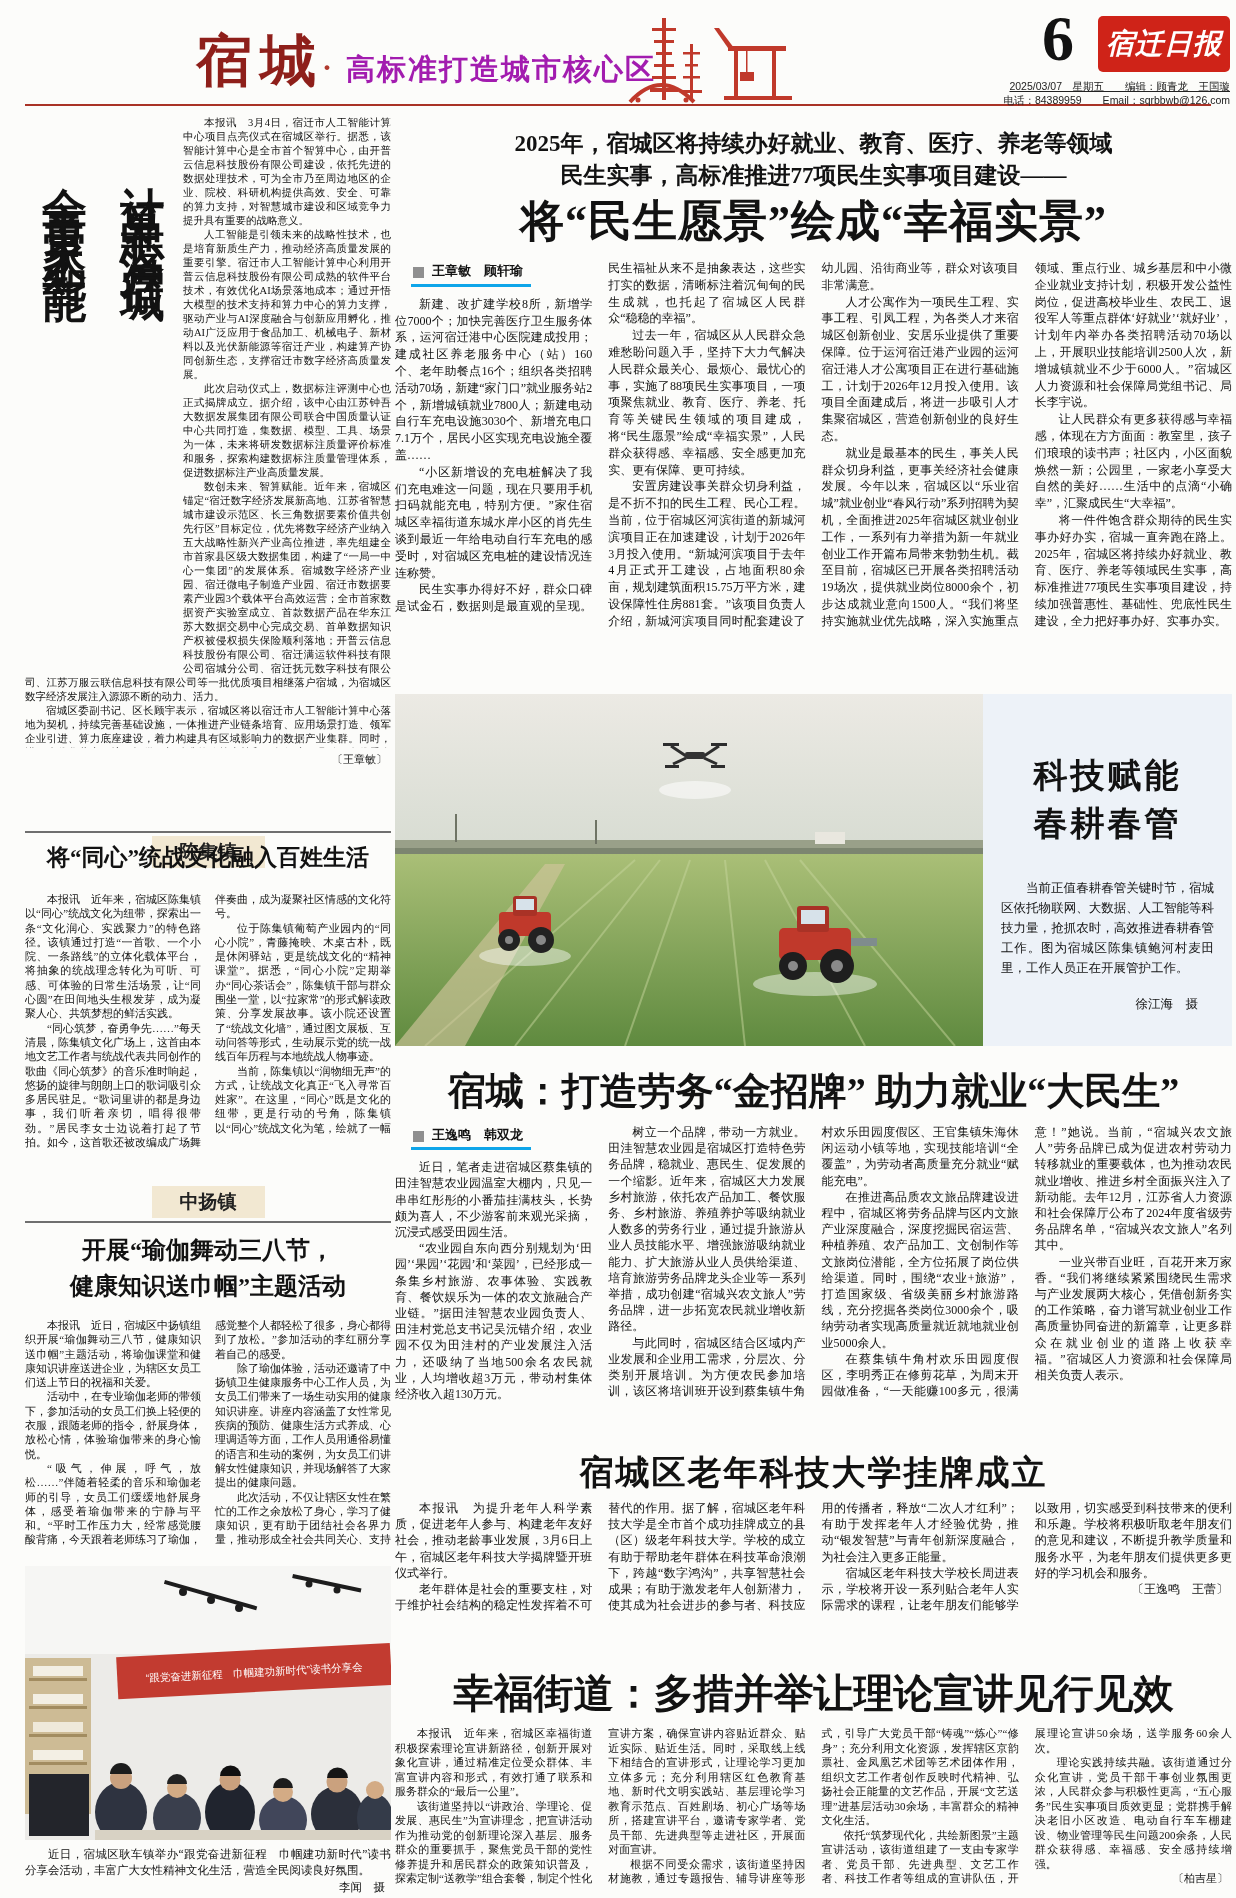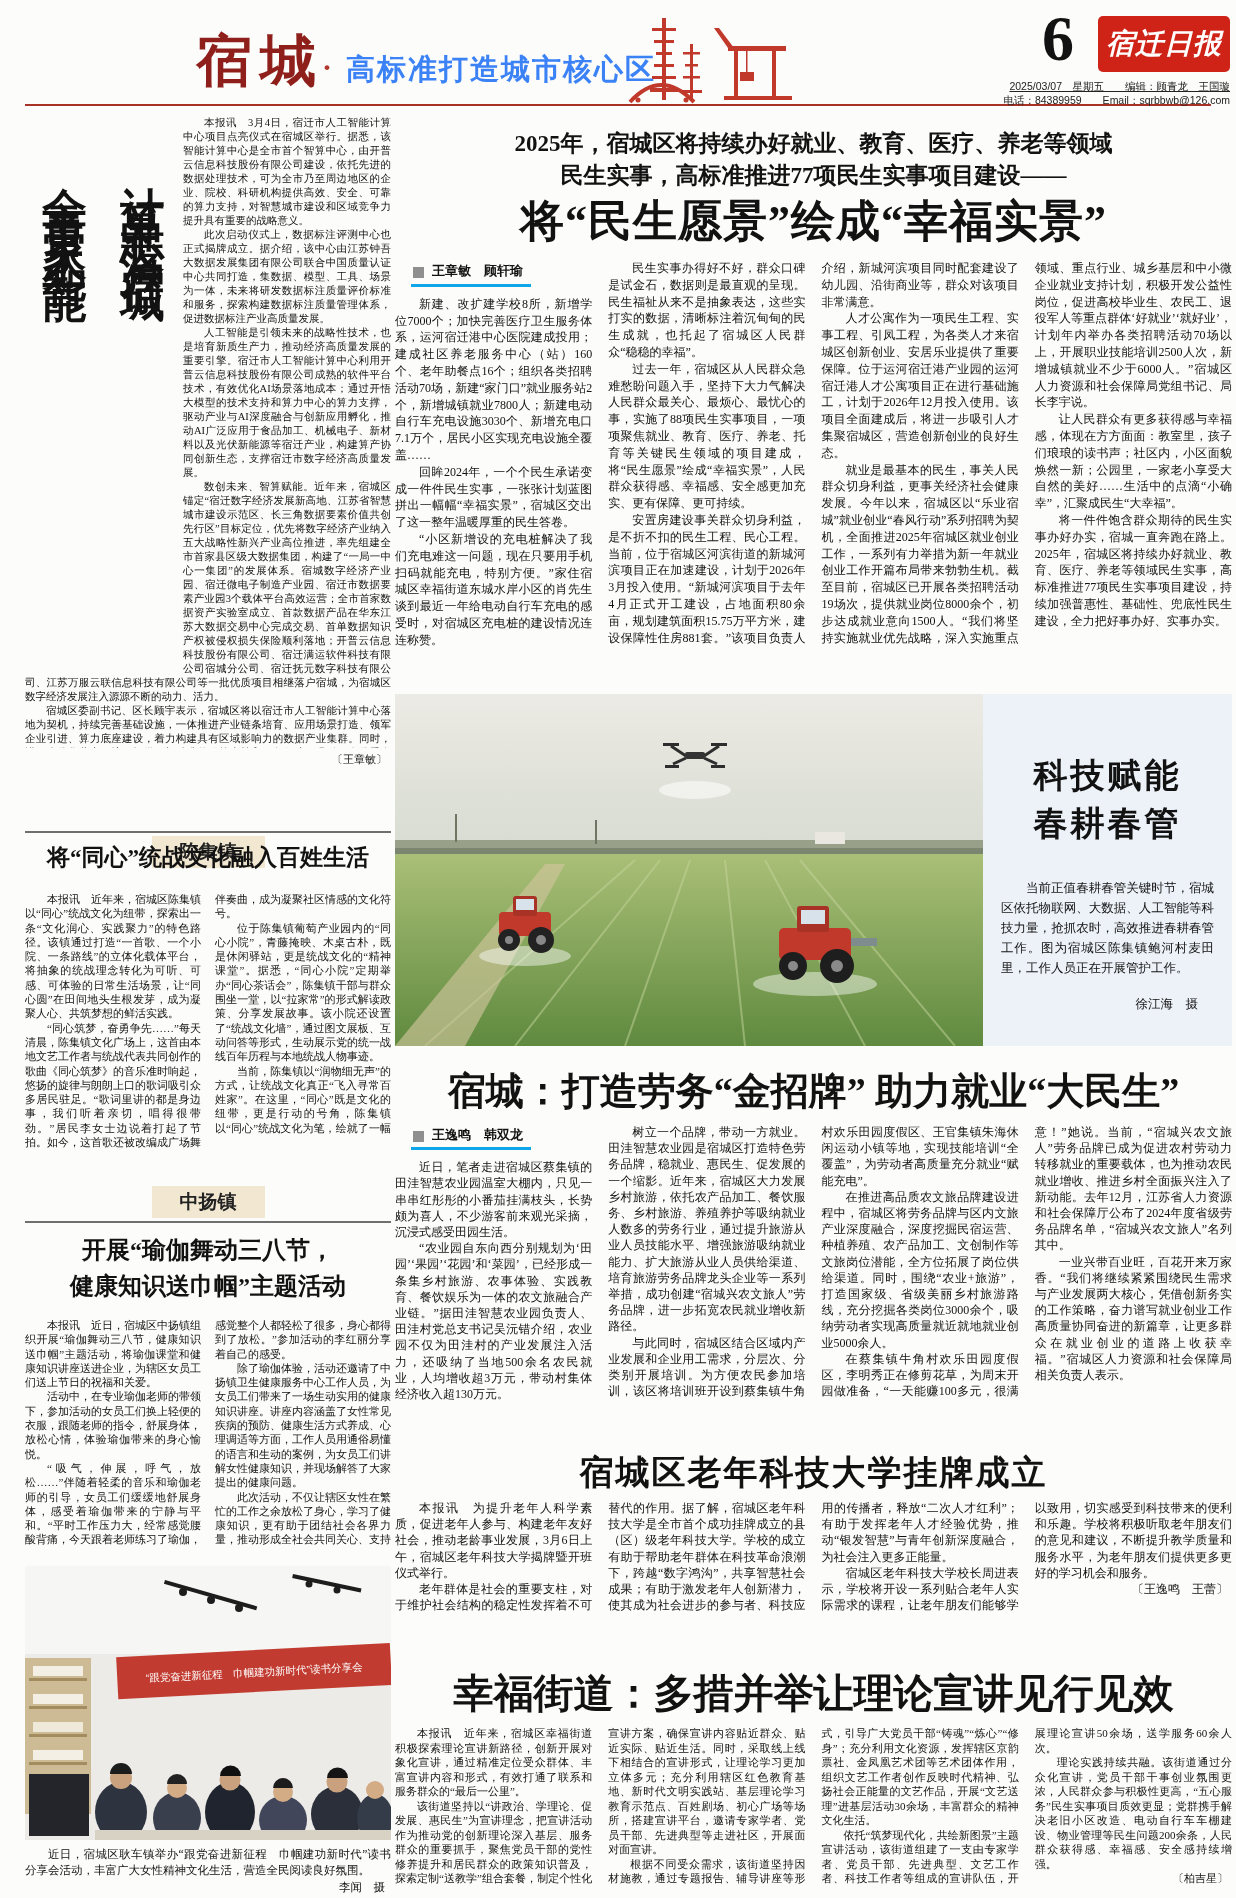--- a/index.html
+++ b/index.html
@@ -20,21 +20,21 @@
   .kicker{font-weight:700;text-align:center;}
 </style>
 </head>
 <body>
 
 <div class="page">
 
   <div class="abs rule" style="left:25px;top:104px;width:1186px;background:#a93226;"></div>
   <div class="abs serif" style="left:196px;top:24px;font-size:56px;font-weight:900;color:#8e1f1a;letter-spacing:8px;">宿城</div>
   <div class="abs" style="left:322px;top:50px;font-size:30px;color:#b03a2e;font-weight:900;">·</div>
-  <div class="abs serif" style="left:346px;top:50px;font-size:29px;font-weight:900;color:#3b82f6;letter-spacing:2px;">高标准打造城市核心区</div>
+  <div class="abs serif" style="left:346px;top:50px;font-size:29px;font-weight:900;color:#a21caf;letter-spacing:2px;">高标准打造城市核心区</div>
 
   <svg class="abs" style="left:616px;top:10px;" width="180" height="98" viewBox="0 0 180 98">
     <g fill="#c0392b">
       <rect x="46" y="8" width="4" height="82"></rect>
       <rect x="36" y="18" width="24" height="3"></rect>
         <rect x="38" y="30" width="20" height="3"></rect>
       <rect x="40" y="42" width="16" height="3"></rect>
         <rect x="38" y="54" width="20" height="3"></rect>
       <rect x="36" y="66" width="24" height="3"></rect>
         <rect x="34" y="78" width="28" height="4"></rect>
@@ -64,22 +64,22 @@
   <div class="abs sans" style="left:820px;top:94px;width:410px;text-align:right;font-size:10.5px;color:#222;">电话：84389959　　Email：sqrbbwb@126.com</div>
 
   <div class="abs serif" style="left:25px;top:116px;width:366px;height:632px;overflow:hidden;font-size:10.5px;line-height:14px;">
     <div style="float:left;width:158px;height:556px;padding-top:36px;box-sizing:border-box;">
       <div class="vtitle" style="height:520px;">
         <div>全市首家人工智能</div>
         <div>计算中心落户宿城</div>
       </div>
     </div>
     <p class="t">本报讯　3月4日，宿迁市人工智能计算中心项目点亮仪式在宿城区举行。据悉，该智能计算中心是全市首个智算中心，由开普云信息科技股份有限公司建设，依托先进的数据处理技术，可为全市乃至周边地区的企业、院校、科研机构提供高效、安全、可靠的算力支持，对智慧城市建设和区域竞争力提升具有重要的战略意义。</p>
+    <p class="t">人工智能是引领未来的战略性技术，也是培育新质生产力，推动经济高质量发展的重要引擎。宿迁市人工智能计算中心利用开普云信息科技股份有限公司成熟的软件平台技术，有效优化AI场景落地成本；通过开悟大模型的技术支持和算力中心的算力支撑，驱动产业与AI深度融合与创新应用孵化，推动AI广泛应用于食品加工、机械电子、新材料以及光伏新能源等宿迁产业，构建算产协同创新生态，支撑宿迁市数字经济高质量发展。</p>
     <p class="t">此次启动仪式上，数据标注评测中心也正式揭牌成立。据介绍，该中心由江苏钟吾大数据发展集团有限公司联合中国质量认证中心共同打造，集数据、模型、工具、场景为一体，未来将研发数据标注质量评价标准和服务，探索构建数据标注质量管理体系，促进数据标注产业高质量发展。</p>
-    <p class="t">人工智能是引领未来的战略性技术，也是培育新质生产力，推动经济高质量发展的重要引擎。宿迁市人工智能计算中心利用开普云信息科技股份有限公司成熟的软件平台技术，有效优化AI场景落地成本；通过开悟大模型的技术支持和算力中心的算力支撑，驱动产业与AI深度融合与创新应用孵化，推动AI广泛应用于食品加工、机械电子、新材料以及光伏新能源等宿迁产业，构建算产协同创新生态，支撑宿迁市数字经济高质量发展。</p>
     <p class="t">数创未来、智算赋能。近年来，宿城区锚定“宿迁数字经济发展新高地、江苏省智慧城市建设示范区、长三角数据要素价值共创先行区”目标定位，优先将数字经济产业纳入五大战略性新兴产业高位推进，率先组建全市首家县区级大数据集团，构建了“一局一中心一集团”的发展体系。宿城数字经济产业园、宿迁微电子制造产业园、宿迁市数据要素产业园3个载体平台高效运营；全市首家数据资产实验室成立、首款数据产品在华东江苏大数据交易中心完成交易、首单数据知识产权被侵权损失保险顺利落地；开普云信息科技股份有限公司、宿迁满运软件科技有限公司宿城分公司、宿迁抚元数字科技有限公司、江苏万服云联信息科技有限公司等一批优质项目相继落户宿城，为宿城区数字经济发展注入源源不断的动力、活力。</p>
     <p class="t">宿城区委副书记、区长顾宇表示，宿城区将以宿迁市人工智能计算中心落地为契机，持续完善基础设施，一体推进产业链条培育、应用场景打造、领军企业引进、算力底座建设，着力构建具有区域影响力的数据产业集群。同时，进一步优化营商环境，提供更加精准的政策支持和服务保障，吸引更多优秀企业和人才落户宿城，共同推动数字经济蓬勃发展。</p>
   </div>
   <div class="abs serif" style="left:25px;top:752px;width:362px;text-align:right;font-size:11px;">〔王章敏〕</div>
 
   <div class="abs" style="left:25px;top:796px;width:366px;text-align:center;margin-top:40px;">
     <span class="tag sans">陈集镇</span>
   </div>
   <div class="abs rule" style="left:25px;top:831px;width:366px;"></div>
   <div class="abs serif hc" style="left:25px;top:842px;width:366px;font-size:23px;">将“同心”统战文化融入百姓生活</div>
@@ -165,21 +165,20 @@
   <div class="abs serif kicker" style="left:395px;top:128px;width:837px;font-size:23px;line-height:32px;">
     <div>2025年，宿城区将持续办好就业、教育、医疗、养老等领域</div>
     <div>民生实事，高标准推进77项民生实事项目建设——</div>
   </div>
   <div class="abs serif hc" style="left:395px;top:192px;width:837px;font-size:44px;letter-spacing:1px;">将“民生愿景”绘成“幸福实景”</div>
   <div class="abs serif" style="left:395px;top:260px;width:837px;height:420px;overflow:hidden;column-count:4;column-gap:16px;font-size:12px;line-height:16.8px;">
     <div>
       <span class="byline"><span class="bsq"></span><span>王章敏　顾轩瑜</span></span>
     </div>
     <p class="t">新建、改扩建学校8所，新增学位7000个；加快完善医疗卫生服务体系，运河宿迁港中心医院建成投用；建成社区养老服务中心（站）160个、老年助餐点16个；组织各类招聘活动70场，新建“家门口”就业服务站2个，新增城镇就业7800人；新建电动自行车充电设施3030个、新增充电口7.1万个，居民小区实现充电设施全覆盖……</p>
-    <p class="t">回眸2024年，一个个民生承诺变成一件件民生实事，一张张计划蓝图拼出一幅幅“幸福实景”，宿城区交出了这一整年温暖厚重的民生答卷。</p>
     <p class="t">“小区新增设的充电桩解决了我们充电难这一问题，现在只要用手机扫码就能充电，特别方便。”家住宿城区幸福街道东城水岸小区的肖先生谈到最近一年给电动自行车充电的感受时，对宿城区充电桩的建设情况连连称赞。</p>
     <p class="t">民生实事办得好不好，群众口碑是试金石，数据则是最直观的呈现。民生福祉从来不是抽象表达，这些实打实的数据，清晰标注着沉甸甸的民生成就，也托起了宿城区人民群众“稳稳的幸福”。</p>
     <p class="t">过去一年，宿城区从人民群众急难愁盼问题入手，坚持下大力气解决人民群众最关心、最烦心、最忧心的事，实施了88项民生实事项目，一项项聚焦就业、教育、医疗、养老、托育等关键民生领域的项目建成，将“民生愿景”绘成“幸福实景”，人民群众获得感、幸福感、安全感更加充实、更有保障、更可持续。</p>
     <p class="t">安置房建设事关群众切身利益，是不折不扣的民生工程、民心工程。当前，位于宿城区河滨街道的新城河滨项目正在加速建设，计划于2026年3月投入使用。“新城河滨项目于去年4月正式开工建设，占地面积80余亩，规划建筑面积15.75万平方米，建设保障性住房881套。”该项目负责人介绍，新城河滨项目同时配套建设了幼儿园、沿街商业等，群众对该项目非常满意。</p>
     <p class="t">人才公寓作为一项民生工程、实事工程、引凤工程，为各类人才来宿城区创新创业、安居乐业提供了重要保障。位于运河宿迁港产业园的运河宿迁港人才公寓项目正在进行基础施工，计划于2026年12月投入使用。该项目全面建成后，将进一步吸引人才集聚宿城区，营造创新创业的良好生态。</p>
     <p class="t">就业是最基本的民生，事关人民群众切身利益，更事关经济社会健康发展。今年以来，宿城区以“乐业宿城”就业创业“春风行动”系列招聘为契机，全面推进2025年宿城区就业创业工作，一系列有力举措为新一年就业创业工作开篇布局带来勃勃生机。截至目前，宿城区已开展各类招聘活动19场次，提供就业岗位8000余个，初步达成就业意向1500人。“我们将坚持实施就业优先战略，深入实施重点领域、重点行业、城乡基层和中小微企业就业支持计划，积极开发公益性岗位，促进高校毕业生、农民工、退役军人等重点群体‘好就业’‘就好业’，计划年内举办各类招聘活动70场以上，开展职业技能培训2500人次，新增城镇就业不少于6000人。”宿城区人力资源和社会保障局党组书记、局长李宇说。</p>
     <p class="t">让人民群众有更多获得感与幸福感，体现在方方面面：教室里，孩子们琅琅的读书声；社区内，小区面貌焕然一新；公园里，一家老小享受大自然的美好……生活中的点滴“小确幸”，汇聚成民生“大幸福”。</p>
     <p class="t">将一件件饱含群众期待的民生实事办好办实，宿城一直奔跑在路上。2025年，宿城区将持续办好就业、教育、医疗、养老等领域民生实事，高标准推进77项民生实事项目建设，持续加强普惠性、基础性、兜底性民生建设，全力把好事办好、实事办实。</p>
   </div>
 

